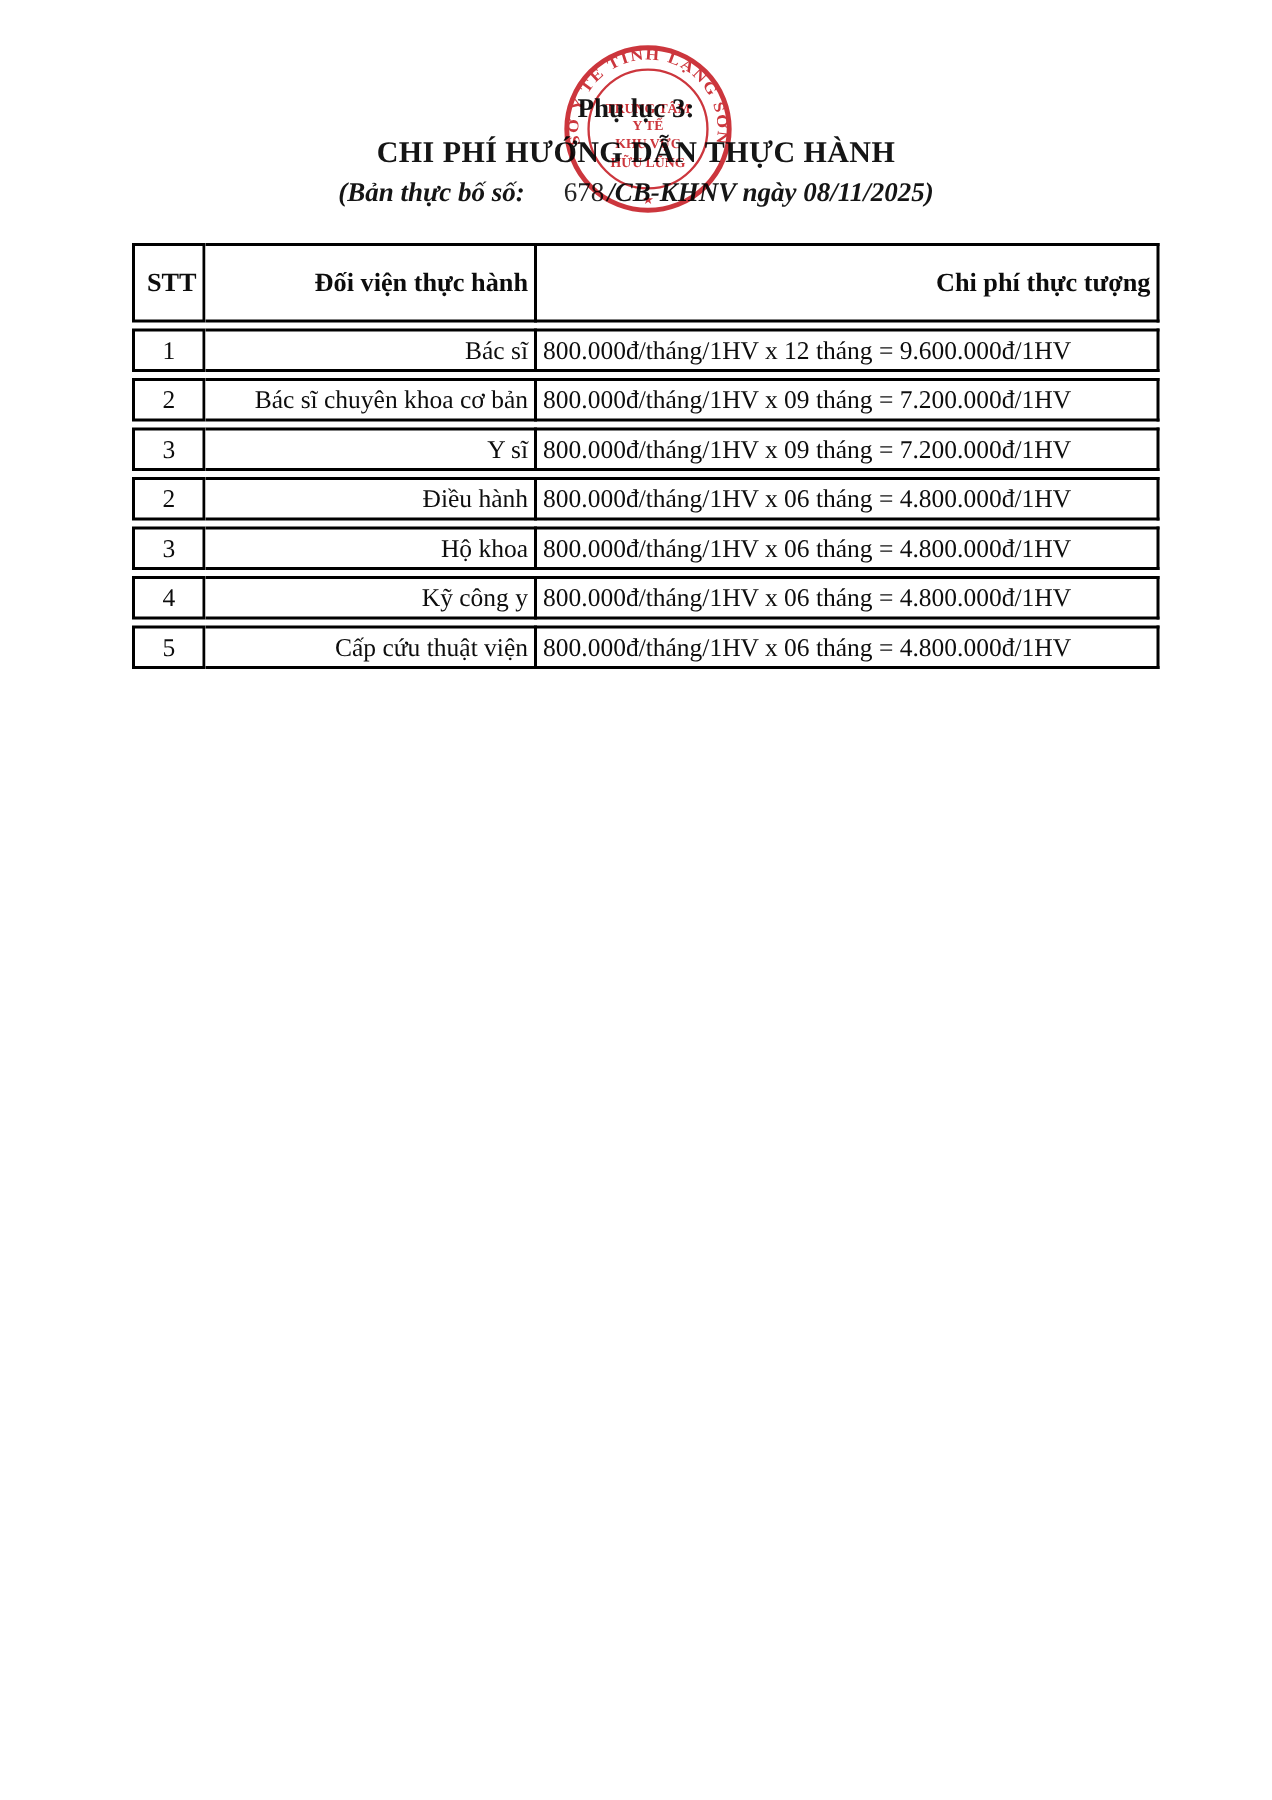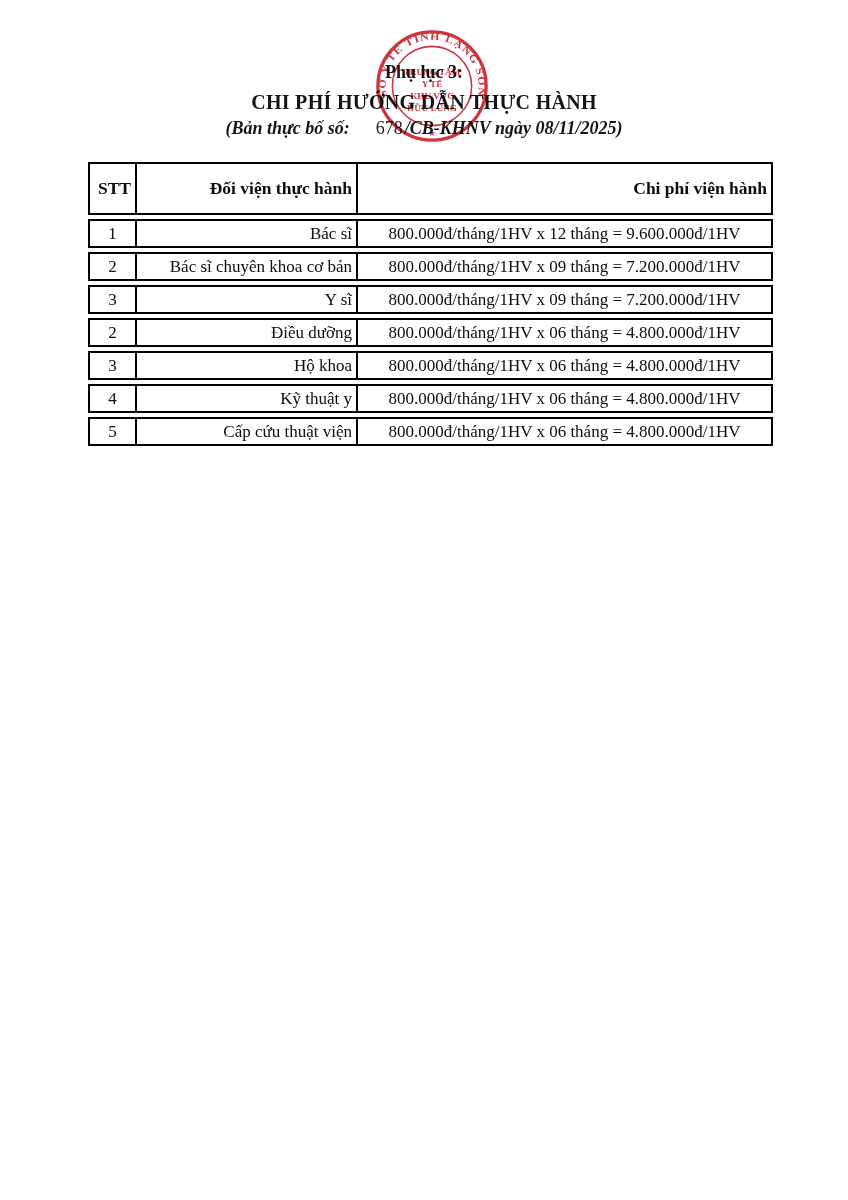--- a/index.html
+++ b/index.html
@@ -46,21 +46,21 @@
     border:2px solid #000;border-left:none;
     box-sizing:border-box;
     vertical-align:middle;
     background:#fff;
   }
   table.fee th:first-child, table.fee td:first-child{border-left:2px solid #000;}
   table.fee th{height:53px;font-size:17.5px;font-weight:bold;text-align:right;padding:2px 4px;}
   table.fee td{height:29px;padding:1px 4px;}
   td.c-stt{text-align:center;}
   td.c-subject{text-align:right;padding-left:12px;}
-  td.c-cost{text-align:center;}
+  td.c-cost{text-align:left;}
 </style>
 </head>
 <body>
 
 <div class="page">
 
   <div class="appendix">Phụ lục 3:</div>
   <div class="doc-title">CHI PHÍ HƯỚNG DẪN THỰC HÀNH</div>
   <div class="doc-subtitle">
     <span>(Bản thực bố số:</span><span class="num">678</span><span>/CB-KHNV ngày 08/11/2025)</span>
@@ -87,52 +87,52 @@
   <table class="fee">
     <colgroup>
       <col style="width:49px">
         <col style="width:221px">
         <col style="width:415px">
     </colgroup>
     <thead>
       <tr>
         <th>STT</th>
         <th>Đối viện thực hành</th>
-        <th>Chi phí viện hành</th>
+        <th>Chi phí thực tượng</th>
       </tr>
     </thead>
     <tbody>
       <tr>
         <td class="c-stt">1</td>
         <td class="c-subject">Bác sĩ</td>
         <td class="c-cost">800.000đ/tháng/1HV x 12 tháng = 9.600.000đ/1HV</td>
       </tr>
       <tr>
         <td class="c-stt">2</td>
         <td class="c-subject">Bác sĩ chuyên khoa cơ bản</td>
         <td class="c-cost">800.000đ/tháng/1HV x 09 tháng = 7.200.000đ/1HV</td>
       </tr>
       <tr>
         <td class="c-stt">3</td>
         <td class="c-subject">Y sĩ</td>
         <td class="c-cost">800.000đ/tháng/1HV x 09 tháng = 7.200.000đ/1HV</td>
       </tr>
       <tr>
         <td class="c-stt">2</td>
-        <td class="c-subject">Điều dưỡng</td>
+        <td class="c-subject">Điều hành</td>
         <td class="c-cost">800.000đ/tháng/1HV x 06 tháng = 4.800.000đ/1HV</td>
       </tr>
       <tr>
         <td class="c-stt">3</td>
         <td class="c-subject">Hộ khoa</td>
         <td class="c-cost">800.000đ/tháng/1HV x 06 tháng = 4.800.000đ/1HV</td>
       </tr>
       <tr>
         <td class="c-stt">4</td>
-        <td class="c-subject">Kỹ thuật y</td>
+        <td class="c-subject">Kỹ công y</td>
         <td class="c-cost">800.000đ/tháng/1HV x 06 tháng = 4.800.000đ/1HV</td>
       </tr>
       <tr>
         <td class="c-stt">5</td>
         <td class="c-subject">Cấp cứu thuật viện</td>
         <td class="c-cost">800.000đ/tháng/1HV x 06 tháng = 4.800.000đ/1HV</td>
       </tr>
     </tbody>
   </table>
 

